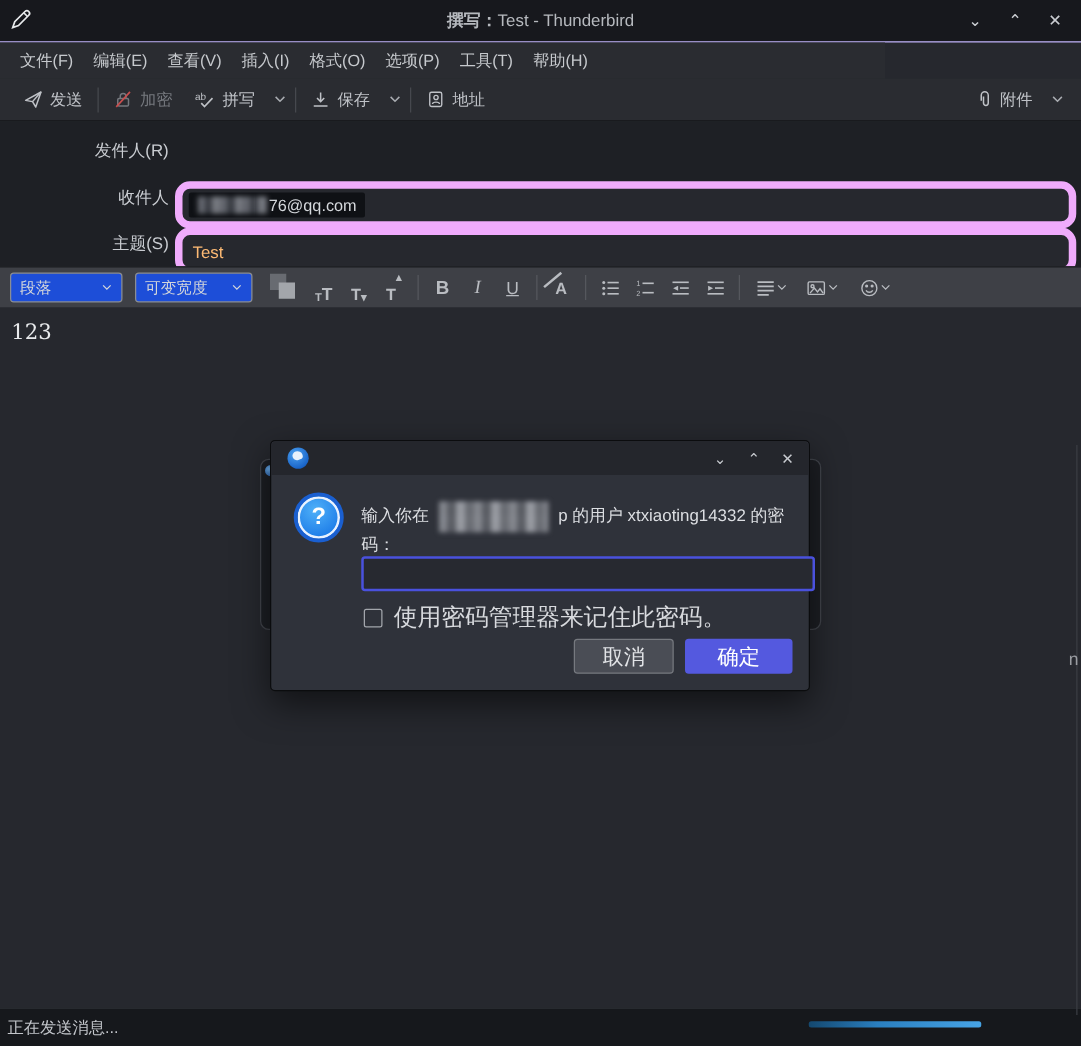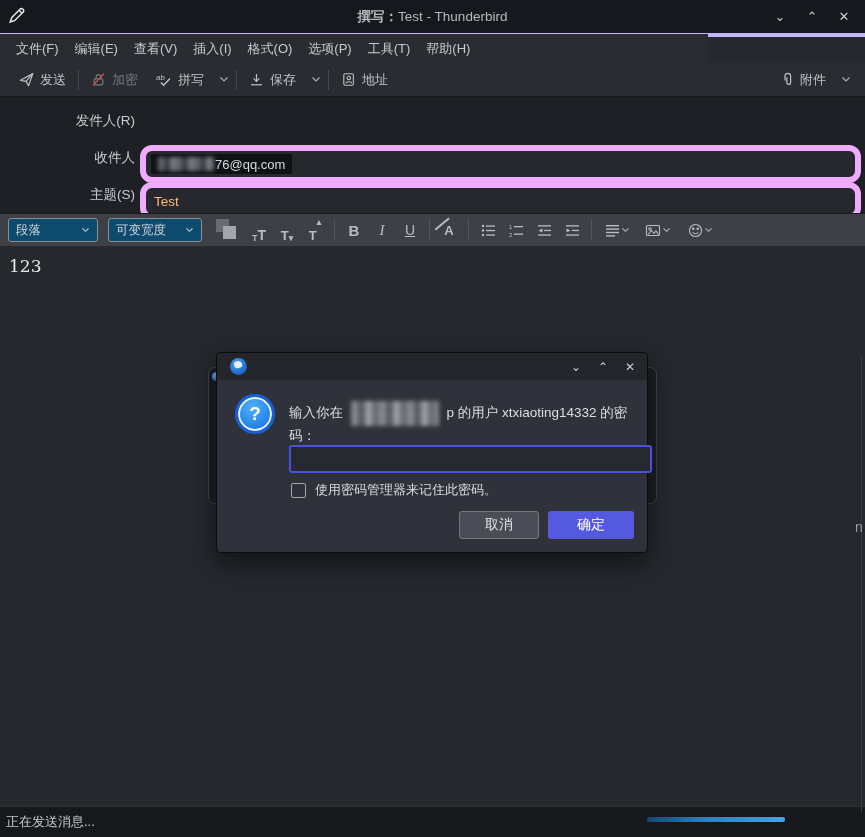--- a/index.html
+++ b/index.html
@@ -2,21 +2,21 @@
 <html><head>
 <meta charset="utf-8">
 <style>
   html,body{margin:0;padding:0;background:#101114;}
   #app{position:relative;width:865px;height:837px;background:#26282e;overflow:hidden;
        font-family:"Liberation Sans",sans-serif;color:#c6c9cd;font-size:13px;
        -webkit-font-smoothing:antialiased;}
   .abs{position:absolute;}
   svg{display:block;}
   
-  .titlebar{left:0;top:0;width:865px;height:33px;background:#17181d;border-bottom:4px solid #c4b5fd;}
+  .titlebar{left:0;top:0;width:865px;height:33px;background:#17181d;border-bottom:1px solid #c4b5fd;}
   .titlebar .title{position:absolute;left:0;top:0;width:100%;height:33px;line-height:33px;
        text-align:center;color:#b6b9be;font-size:13.5px;}
   .winctl{position:absolute;top:0;height:33px;display:flex;align-items:center;gap:10px;}
   .winbtn{width:22px;height:22px;display:flex;align-items:center;justify-content:center;
        color:#c9ccd1;font-size:13px;cursor:default;}
   
   .menubar{left:0;top:34px;width:708px;height:29px;background:#2a2c31;display:flex;align-items:center;padding-left:8px;box-sizing:border-box;}
   .menuitem{padding:0 8px;line-height:29px;color:#c6c9cd;}
   
   .toolbar{left:0;top:63px;width:865px;height:34px;background:#2a2c31;border-bottom:1px solid #191a1e;
@@ -41,21 +41,21 @@
     background:
       repeating-linear-gradient(90deg, rgba(138,141,148,.9) 0 7px, rgba(92,95,102,.9) 7px 14px, rgba(160,163,170,.9) 14px 21px, rgba(110,113,120,.9) 21px 28px),
       repeating-linear-gradient(0deg, rgba(70,73,80,.55) 0 7px, rgba(120,123,130,.55) 7px 14px);
     filter:blur(2px);}
   .censor.dark{background:
       repeating-linear-gradient(90deg, rgba(105,108,116,.9) 0 6px, rgba(60,63,70,.9) 6px 12px, rgba(125,128,135,.9) 12px 18px),
       repeating-linear-gradient(0deg, rgba(40,43,50,.6) 0 6px, rgba(95,98,105,.6) 6px 12px);}
   
   .fmtbar{left:0;top:213px;width:865px;height:33px;background:#3e4046;border-top:1px solid #191a1e;
        display:flex;align-items:center;padding:0 8px;box-sizing:border-box;gap:2px;}
-  .dd{height:22px;background:#0c4a6e;border:1px solid #8a8d93;border-radius:3px;display:flex;
+  .dd{height:22px;background:#1d4ed8;border:1px solid #8a8d93;border-radius:3px;display:flex;
        align-items:center;justify-content:space-between;padding:0 7px;color:#d3d6da;font-size:12.5px;margin-right:8px;}
   .fico{width:26px;height:26px;display:flex;align-items:center;justify-content:center;color:#b9bcc1;}
   .fsep{width:1px;height:20px;background:#55575d;margin:0 4px;}
   .swatch{position:relative;width:22px;height:22px;margin:0 6px 0 4px;}
   .swatch .sw1{position:absolute;left:0;top:0;width:13px;height:13px;background:#686b71;}
   .swatch .sw2{position:absolute;left:7px;top:7px;width:13px;height:13px;background:#a3a6ab;}
   .szbtn{font-weight:bold;color:#b9bcc1;display:flex;align-items:flex-end;}
   .bld{font-weight:bold;font-size:15px;}
   .itl{font-style:italic;font-family:"Liberation Serif",serif;font-size:15px;}
   .und{text-decoration:underline;font-size:14px;}
@@ -88,24 +88,24 @@
        background:#e8f1fb;transform:rotate(-18deg);}
   .dwinctl{position:absolute;right:8px;top:0;height:27px;display:flex;align-items:center;gap:9px;}
   .dwinbtn{width:18px;height:18px;display:flex;align-items:center;justify-content:center;color:#c9ccd1;font-size:12px;}
   .qicon{position:absolute;left:18px;top:41px;width:34px;height:34px;border-radius:50%;
        background:radial-gradient(circle at 42% 32%,#4fb0f8,#1d7ce8 75%);
        border:3px solid #1a5fd0;box-shadow:inset 0 0 0 2px #e9f2ff;
        display:flex;align-items:center;justify-content:center;color:#fff;font-weight:bold;font-size:19px;}
   .dprompt{position:absolute;left:72px;top:48px;width:350px;color:#dcdee2;font-size:13.5px;line-height:19px;}
   .dinput{position:absolute;left:72px;top:92px;width:347px;height:24px;background:#272930;
        border:2px solid #4a51dd;border-radius:3px;color:#e8eaec;font-size:13px;padding:0 6px;box-sizing:content-box;outline:none;}
-  .dcheckrow{position:absolute;left:74px;top:128px;display:flex;align-items:center;gap:9px;color:#d8dade;font-size:13px;}
+  .dcheckrow{position:absolute;left:74px;top:128px;display:flex;align-items:center;gap:9px;color:#d8dade;font-size:19px;}
   .cbox{width:13px;height:13px;border:1.5px solid #a3a6ac;border-radius:2px;background:transparent;}
   .dbtns{position:absolute;right:13px;top:158px;display:flex;gap:9px;}
-  .btn{height:28px;border-radius:3px;display:flex;align-items:center;justify-content:center;font-size:14px;}
+  .btn{height:28px;border-radius:3px;display:flex;align-items:center;justify-content:center;font-size:17px;}
   .btn.cancel{width:80px;background:#4a4d55;border:1px solid #76797f;color:#e2e4e7;box-sizing:border-box;}
   .btn.ok{width:86px;background:#5459df;color:#ffffff;}
   
   .edgeline{left:861px;top:356px;width:1px;height:456px;background:#3a3d43;}
   .edgeletter{left:855px;top:519px;color:#9a9da2;font-size:14px;}
 </style>
 </head>
 <body>
 
 <div id="app">

